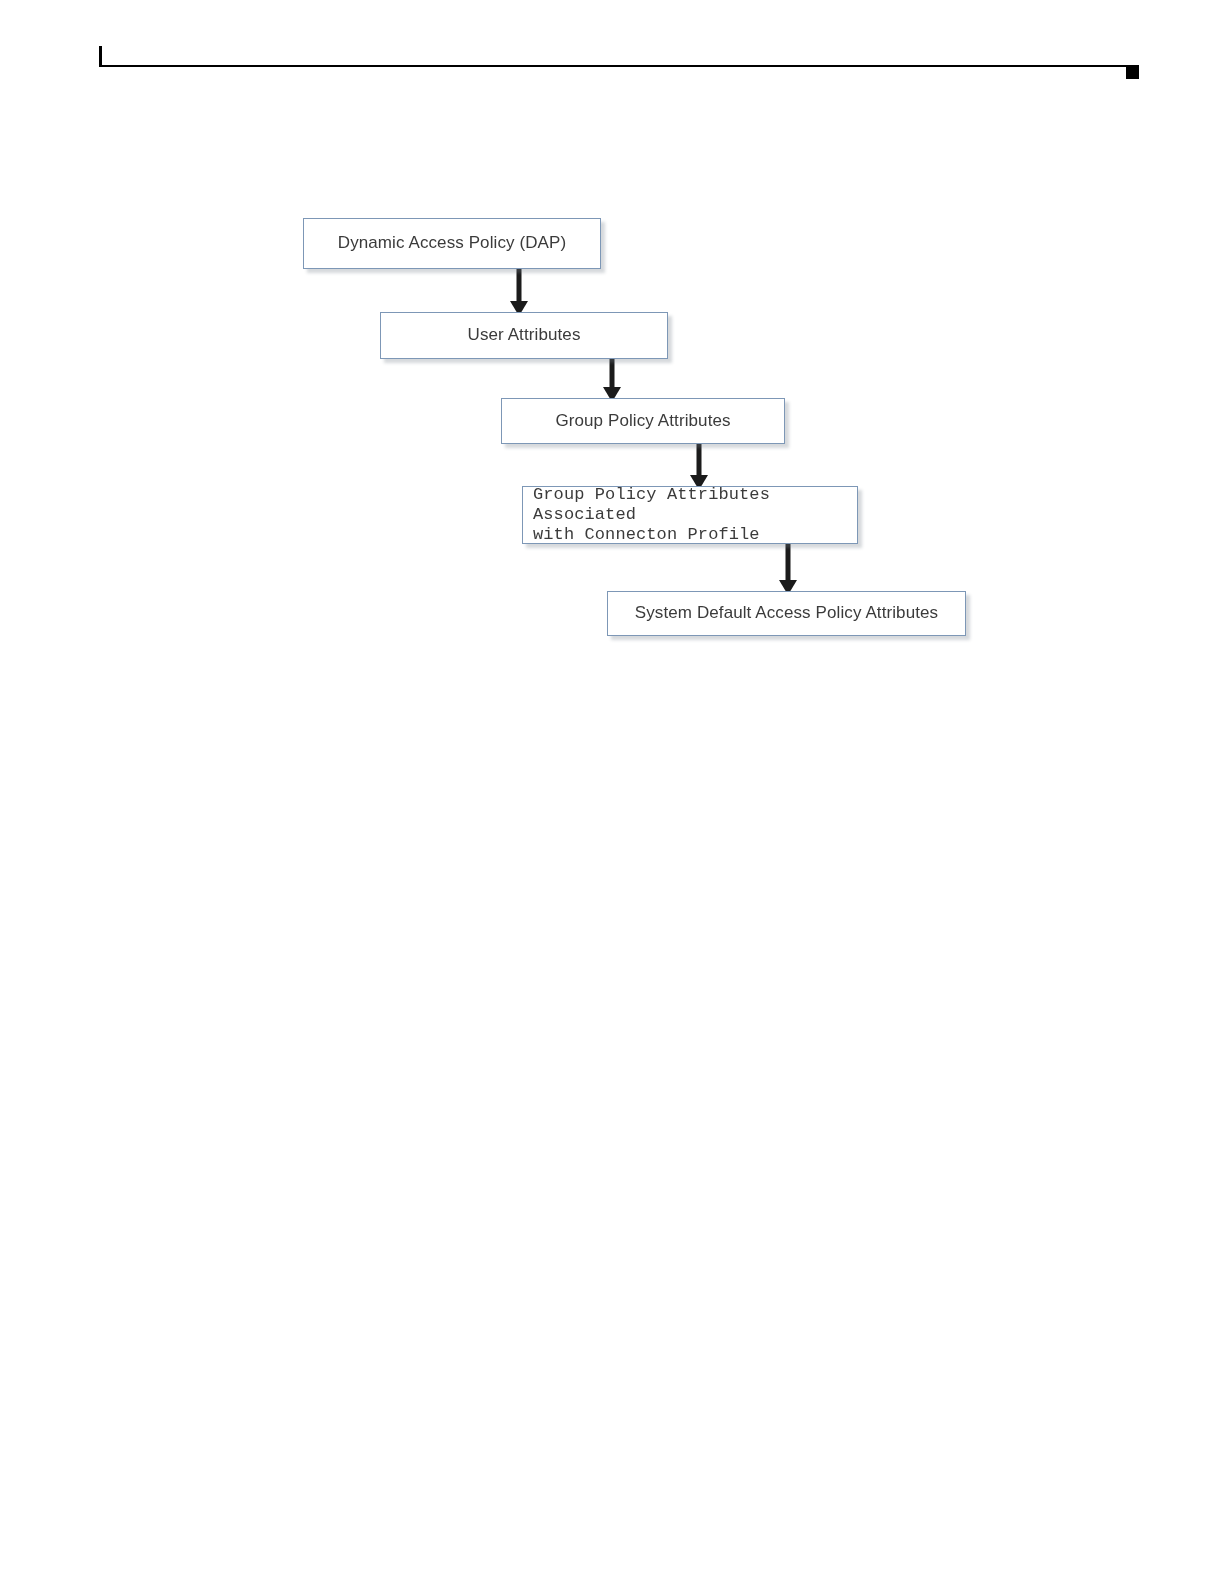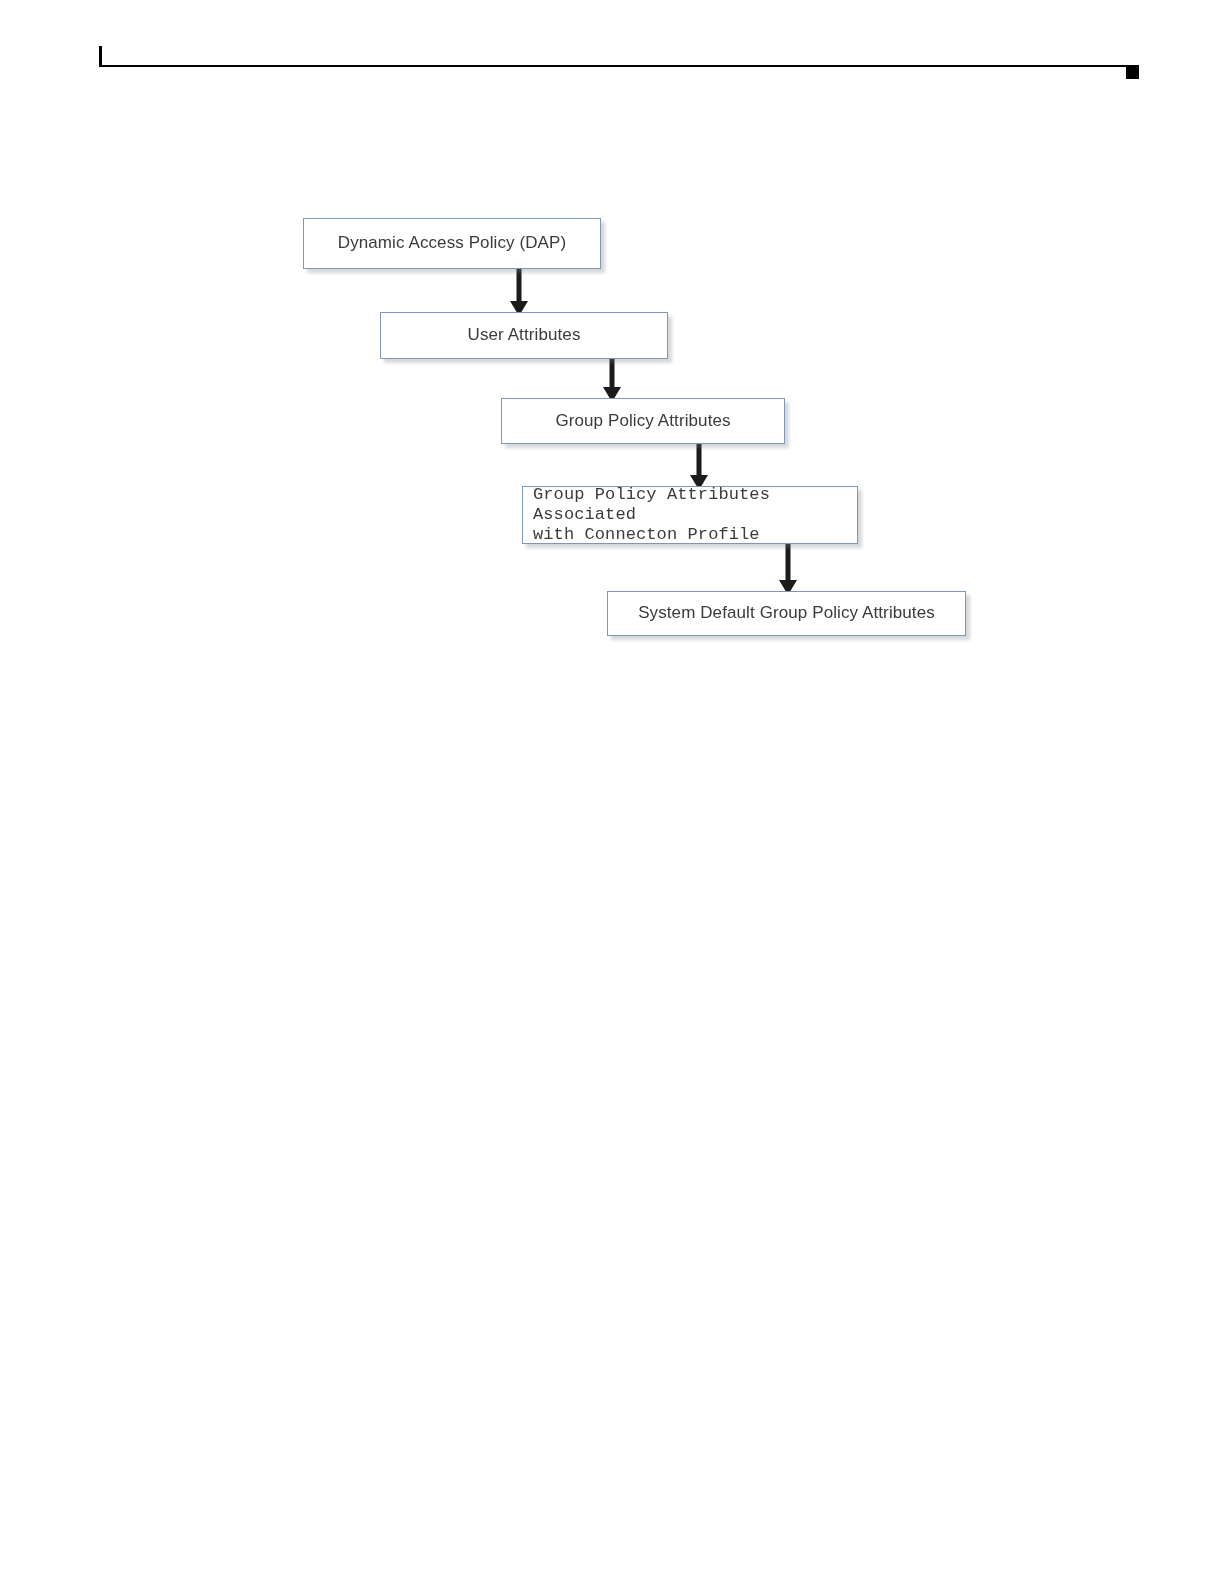--- a/index.html
+++ b/index.html
@@ -142,21 +142,21 @@
     <span class="box-label">Group Policy Attributes Associated
 with Connecton Profile</span>
   </div>
 
   <div class="arrow arrow4">
     <div class="shaft"></div>
     <div class="head"></div>
   </div>
 
   <div class="flow-box box5">
-    <span class="box-label">System Default Group Policy Attributes</span>
+    <span class="box-label">System Default Access Policy Attributes</span>
   </div>
 
 </div>
 
 <div id="note-callout">
   
   
   
   
 </div>

